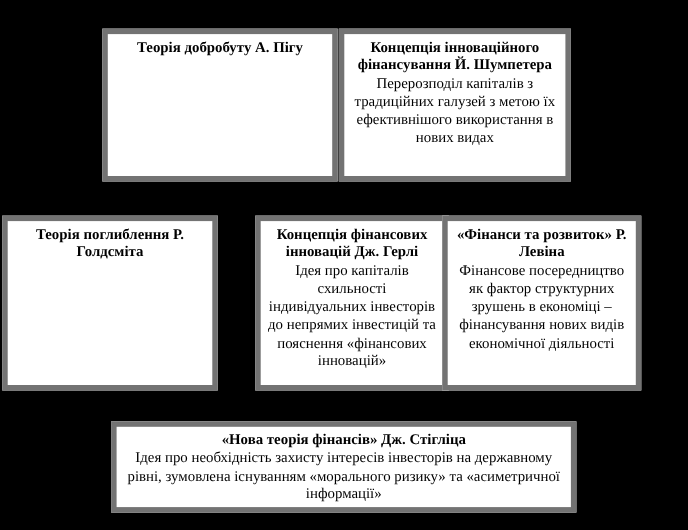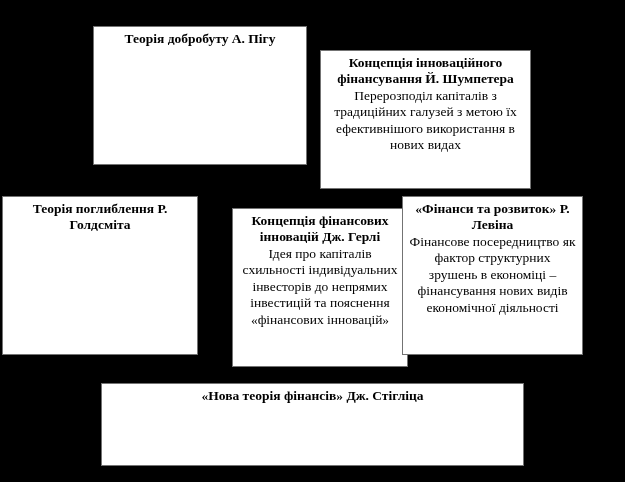--- a/index.html
+++ b/index.html
@@ -19,43 +19,43 @@
     position: absolute;
     left: 0;
     top: 0;
     width: 625px;
     height: 482px;
     background: #000000;
   }
   .box {
     position: absolute;
     background: #ffffff;
-    border: 1px solid #737373;
+    border: 5px solid #737373;
     box-sizing: border-box;
     padding: 4px 6px;
     text-align: center;
     line-height: 1.22;
     font-size: 13.5px;
   }
   .box .title {
     font-weight: bold;
     display: block;
   }
   .box .body {
     display: block;
     font-weight: normal;
   }
 
   
   #box-pigou   { left: 93px;  top: 26px;  width: 214px; height: 139px; }
-  #box-schumpeter { left: 320px; top: 26px;  width: 211px; height: 139px; margin-top: 24px; }
+  #box-schumpeter { left: 308px; top: 26px;  width: 211px; height: 139px; }
 
   
   #box-goldsmith { left: 2px;  top: 196px; width: 196px; height: 159px; }
-  #box-gurley    { left: 232px; top: 208px; width: 176px; height: 159px; }
+  #box-gurley    { left: 232px; top: 196px; width: 176px; height: 159px; }
   #box-levine    { left: 402px; top: 196px; width: 181px; height: 159px; }
 
   
   #box-stiglitz { left: 101px; top: 383px; width: 423px; height: 83px; }
 </style>
 </head>
 <body>
 
 <div class="canvas">
 
@@ -77,15 +77,16 @@
     <span class="body">Ідея про капіталів схильності індивідуальних інвесторів до непрямих інвестицій та пояснення «фінансових інновацій»</span>
   </div>
 
   <div class="box" id="box-levine">
     <span class="title">«Фінанси та розвиток» Р. Левіна</span>
     <span class="body">Фінансове посередництво як фактор структурних зрушень в економіці – фінансування нових видів економічної діяльності</span>
   </div>
 
   <div class="box" id="box-stiglitz">
     <span class="title">«Нова теорія фінансів» Дж. Стігліца</span>
+    <span class="body">Ідея про необхідність захисту інтересів інвесторів на державному рівні, зумовлена існуванням «морального ризику» та «асиметричної інформації»</span>
   </div>
 
 </div>
 
 </body></html>

